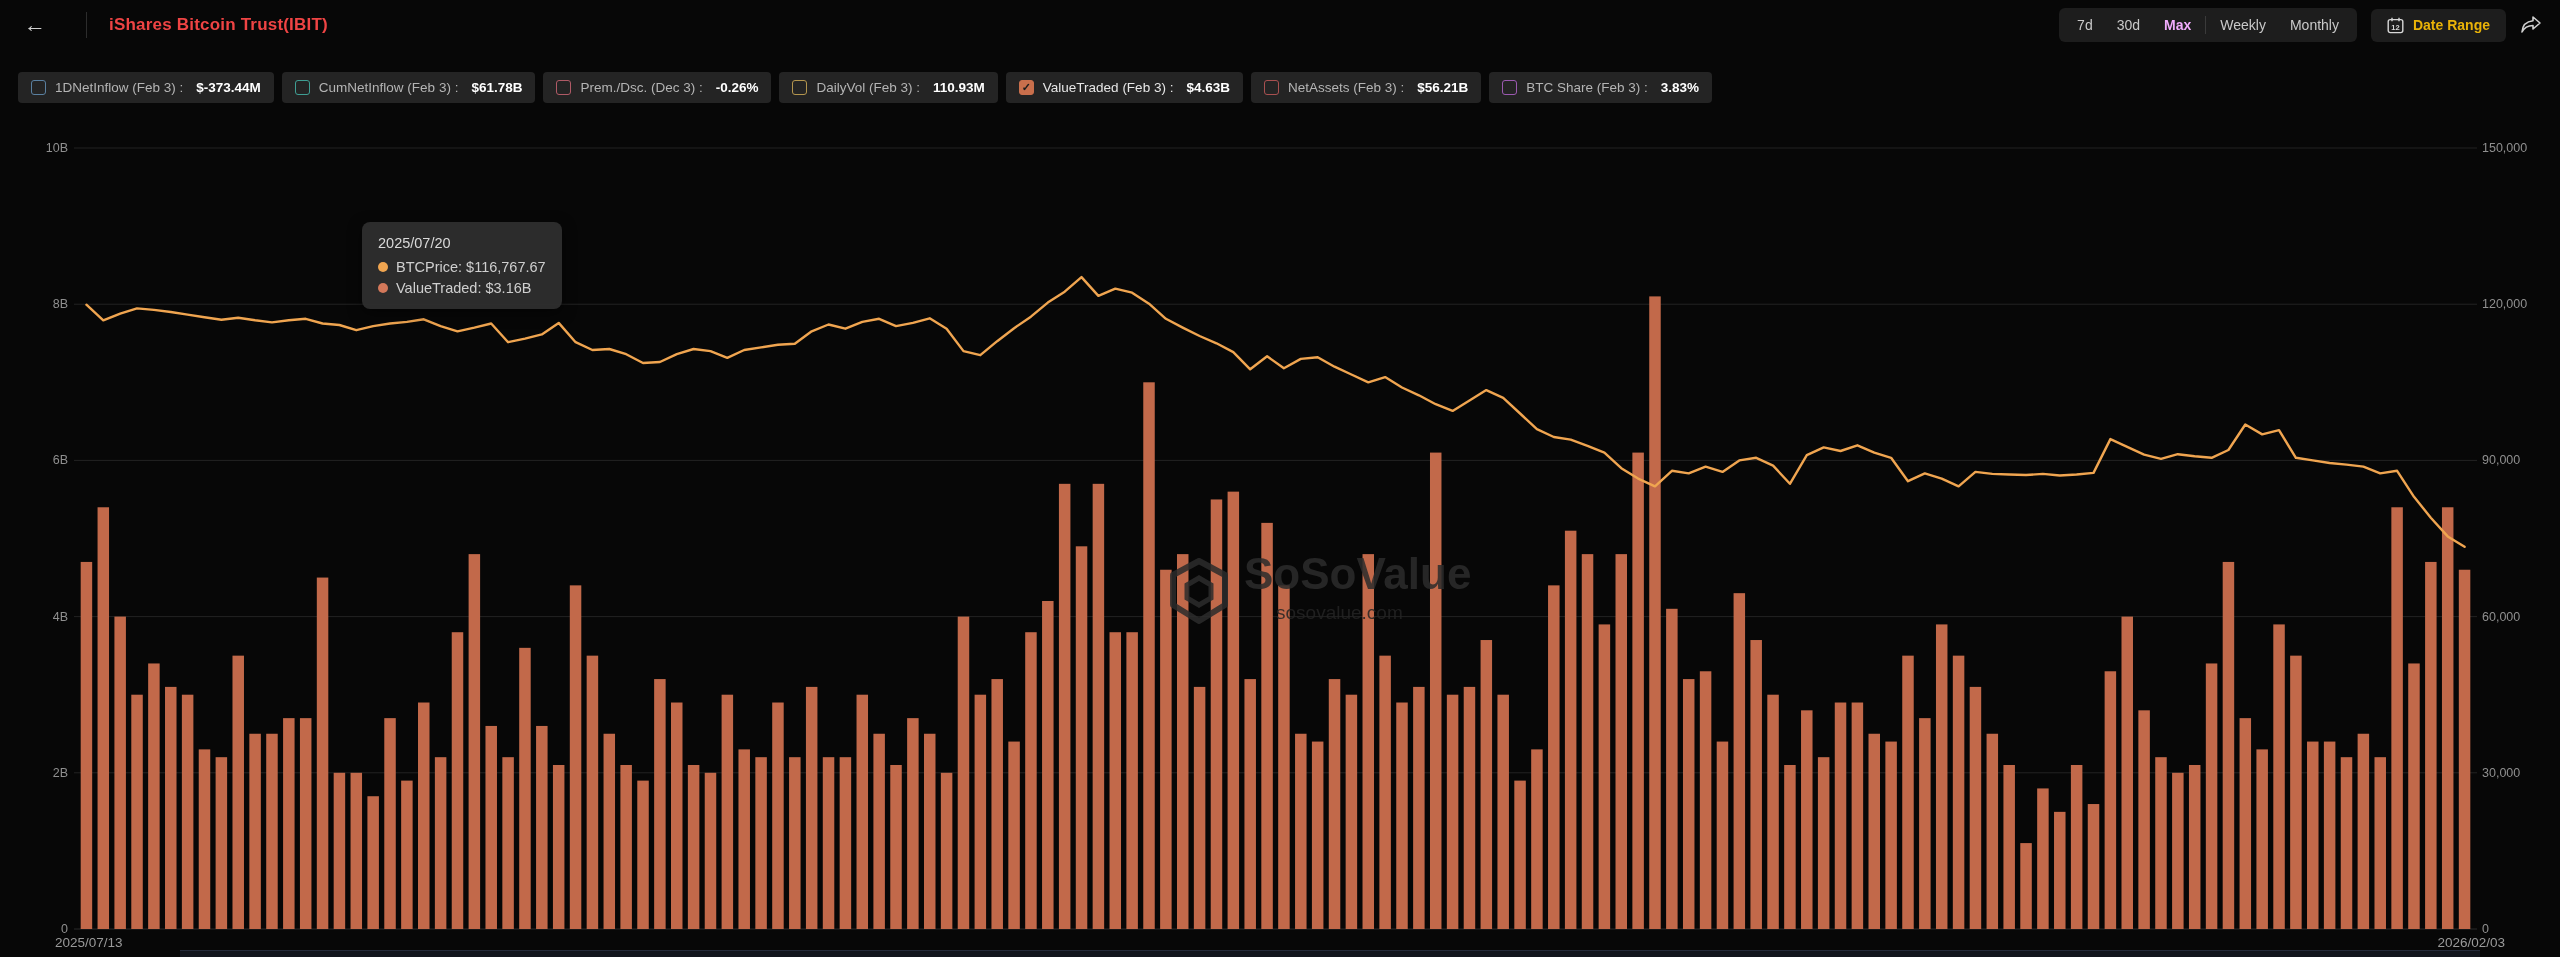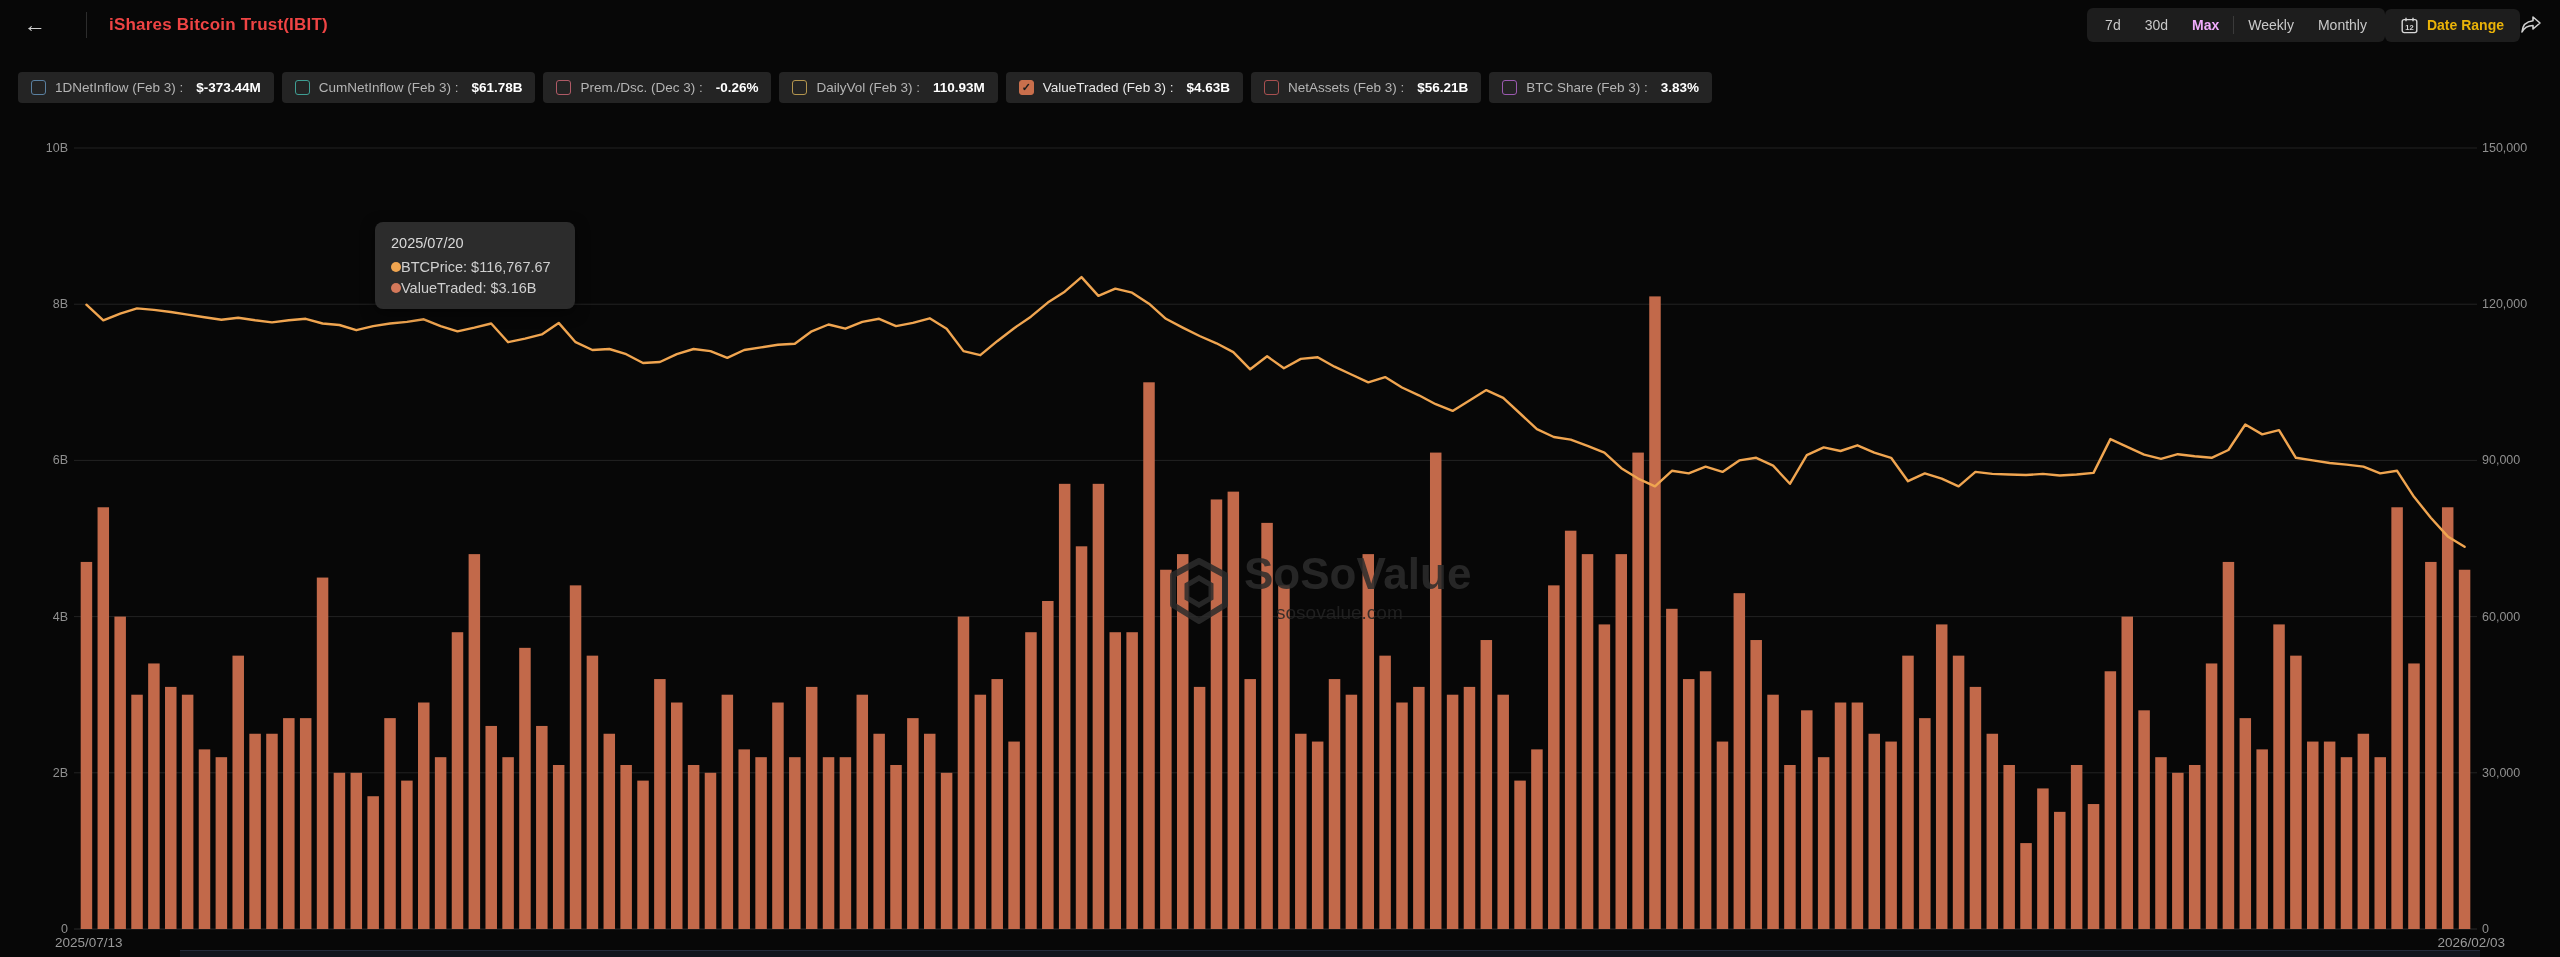--- a/index.html
+++ b/index.html
@@ -7,21 +7,21 @@
               font-family:"Liberation Sans", sans-serif; }
   .app { position:relative; width:2560px; height:957px; background:#070707; }
 
   
   .header { position:absolute; top:0; left:0; width:100%; height:50px;
             display:flex; align-items:center; padding:0 18px; }
   .back-btn { width:34px; height:34px; border:none; background:transparent; color:#cfcfcf;
               font-size:22px; cursor:pointer; display:flex; align-items:center; justify-content:center; }
   .hdr-divider { width:1px; height:26px; background:#2c2c2c; margin:0 22px 0 34px; }
   .page-title { color:#ef4444; font-size:17px; font-weight:700; letter-spacing:.2px; }
-  .header-right { margin-left:auto; display:flex; align-items:center; gap:0; }
+  .header-right { margin-left:auto; display:flex; align-items:center; gap:14px; }
   .range-group { display:flex; align-items:center; background:#1d1d1d; border-radius:6px;
                  padding:5px 6px; }
   .range-btn { background:transparent; border:none; color:#c9c9c9; font-size:14px;
                padding:4px 12px; cursor:pointer; border-radius:4px; }
   .range-btn.active { color:#f0abfc; font-weight:700; }
   .range-sep { width:1px; height:18px; background:#3a3a3a; margin:0 2px; }
   .daterange-btn { display:flex; align-items:center; gap:9px; background:#1d1d1d; border:none;
                    border-radius:6px; padding:8px 16px; color:#eab308; font-size:14px;
                    font-weight:700; cursor:pointer; }
   .share-btn { background:transparent; border:none; cursor:pointer; color:#cfcfcf;
@@ -40,24 +40,24 @@
   
   #chart-svg { position:absolute; top:0; left:0; }
 
   
   .watermark { position:absolute; left:1168px; top:552px; display:flex; align-items:flex-end;
                gap:14px; opacity:.85; pointer-events:none; }
   .wm-text  { color:#2c2c2c; font-size:44px; font-weight:700; line-height:1; }
   .wm-sub   { color:#242424; font-size:19px; margin-top:6px;margin-left:32px; }
 
   
-  .tooltip { position:absolute; left:375px; top:222px; width:200px; background:rgba(46,46,46,.96);
+  .tooltip { position:absolute; left:362px; top:222px; width:200px; background:rgba(46,46,46,.96);
              border-radius:8px; padding:13px 16px; box-shadow:0 4px 14px rgba(0,0,0,.5); }
   .tt-date { color:#d9d9d9; font-size:14.5px; margin-bottom:8px; }
-  .tt-row  { display:flex; align-items:center; color:#cfcfcf; font-size:14.5px;
+  .tt-row  { display:flex; align-items:center; gap:8px; color:#cfcfcf; font-size:14.5px;
              margin-top:5px; }
   .tt-dot  { width:10px; height:10px; border-radius:50%; flex:0 0 auto; }
 
   
   .datazoom { position:absolute; bottom:0; left:180px; width:2300px; height:7px;
               background:#12151d; border-top:1px solid #252b3a; }
 </style>
 </head>
 <body>
 

